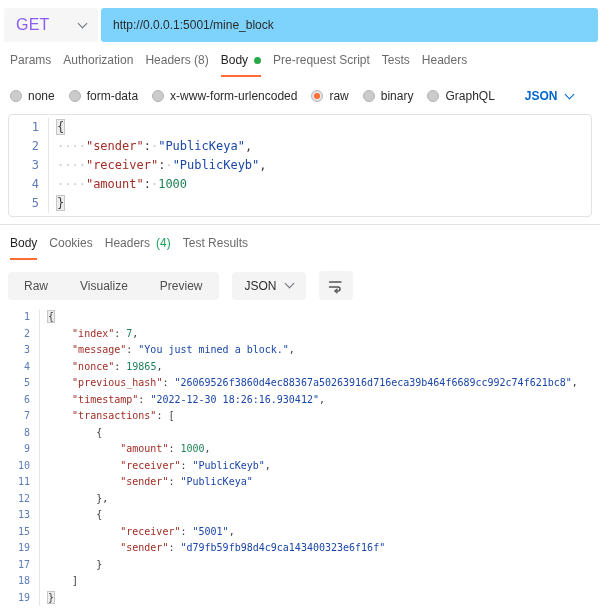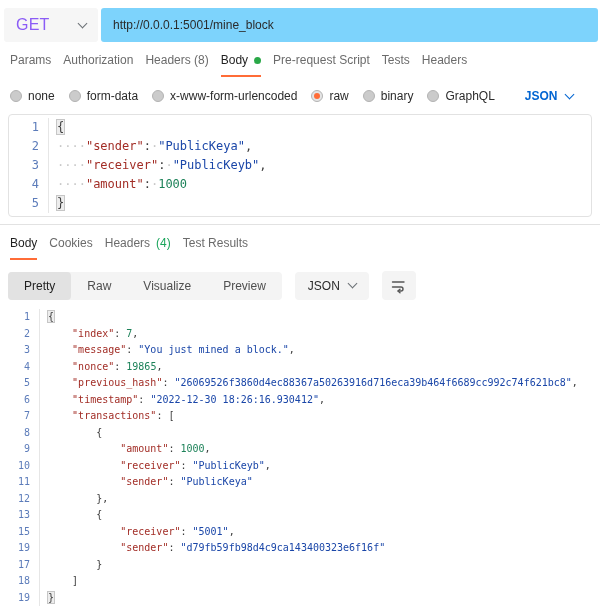--- a/index.html
+++ b/index.html
@@ -189,21 +189,20 @@
       <span>Headers </span>
       <span class="count-green">(4)</span>
     </div>
     <div class="tab">
       <span>Test Results</span>
     </div>
   </div>
 
 <div class="resp-toolbar">
   <div class="segmented">
-      <div class="seg active">Pretty</div>
       <div class="seg">Raw</div>
       <div class="seg">Visualize</div>
       <div class="seg">Preview</div>
     </div>
   <div class="toolbar-btn">
     <span class="btn-label">JSON</span>
     <span class="chev"></span>
   </div>
   <div class="icon-btn">
     <svg width="17" height="17" viewBox="0 0 17 17" fill="none" stroke="#555555" stroke-width="1.4" stroke-linecap="round" stroke-linejoin="round">

